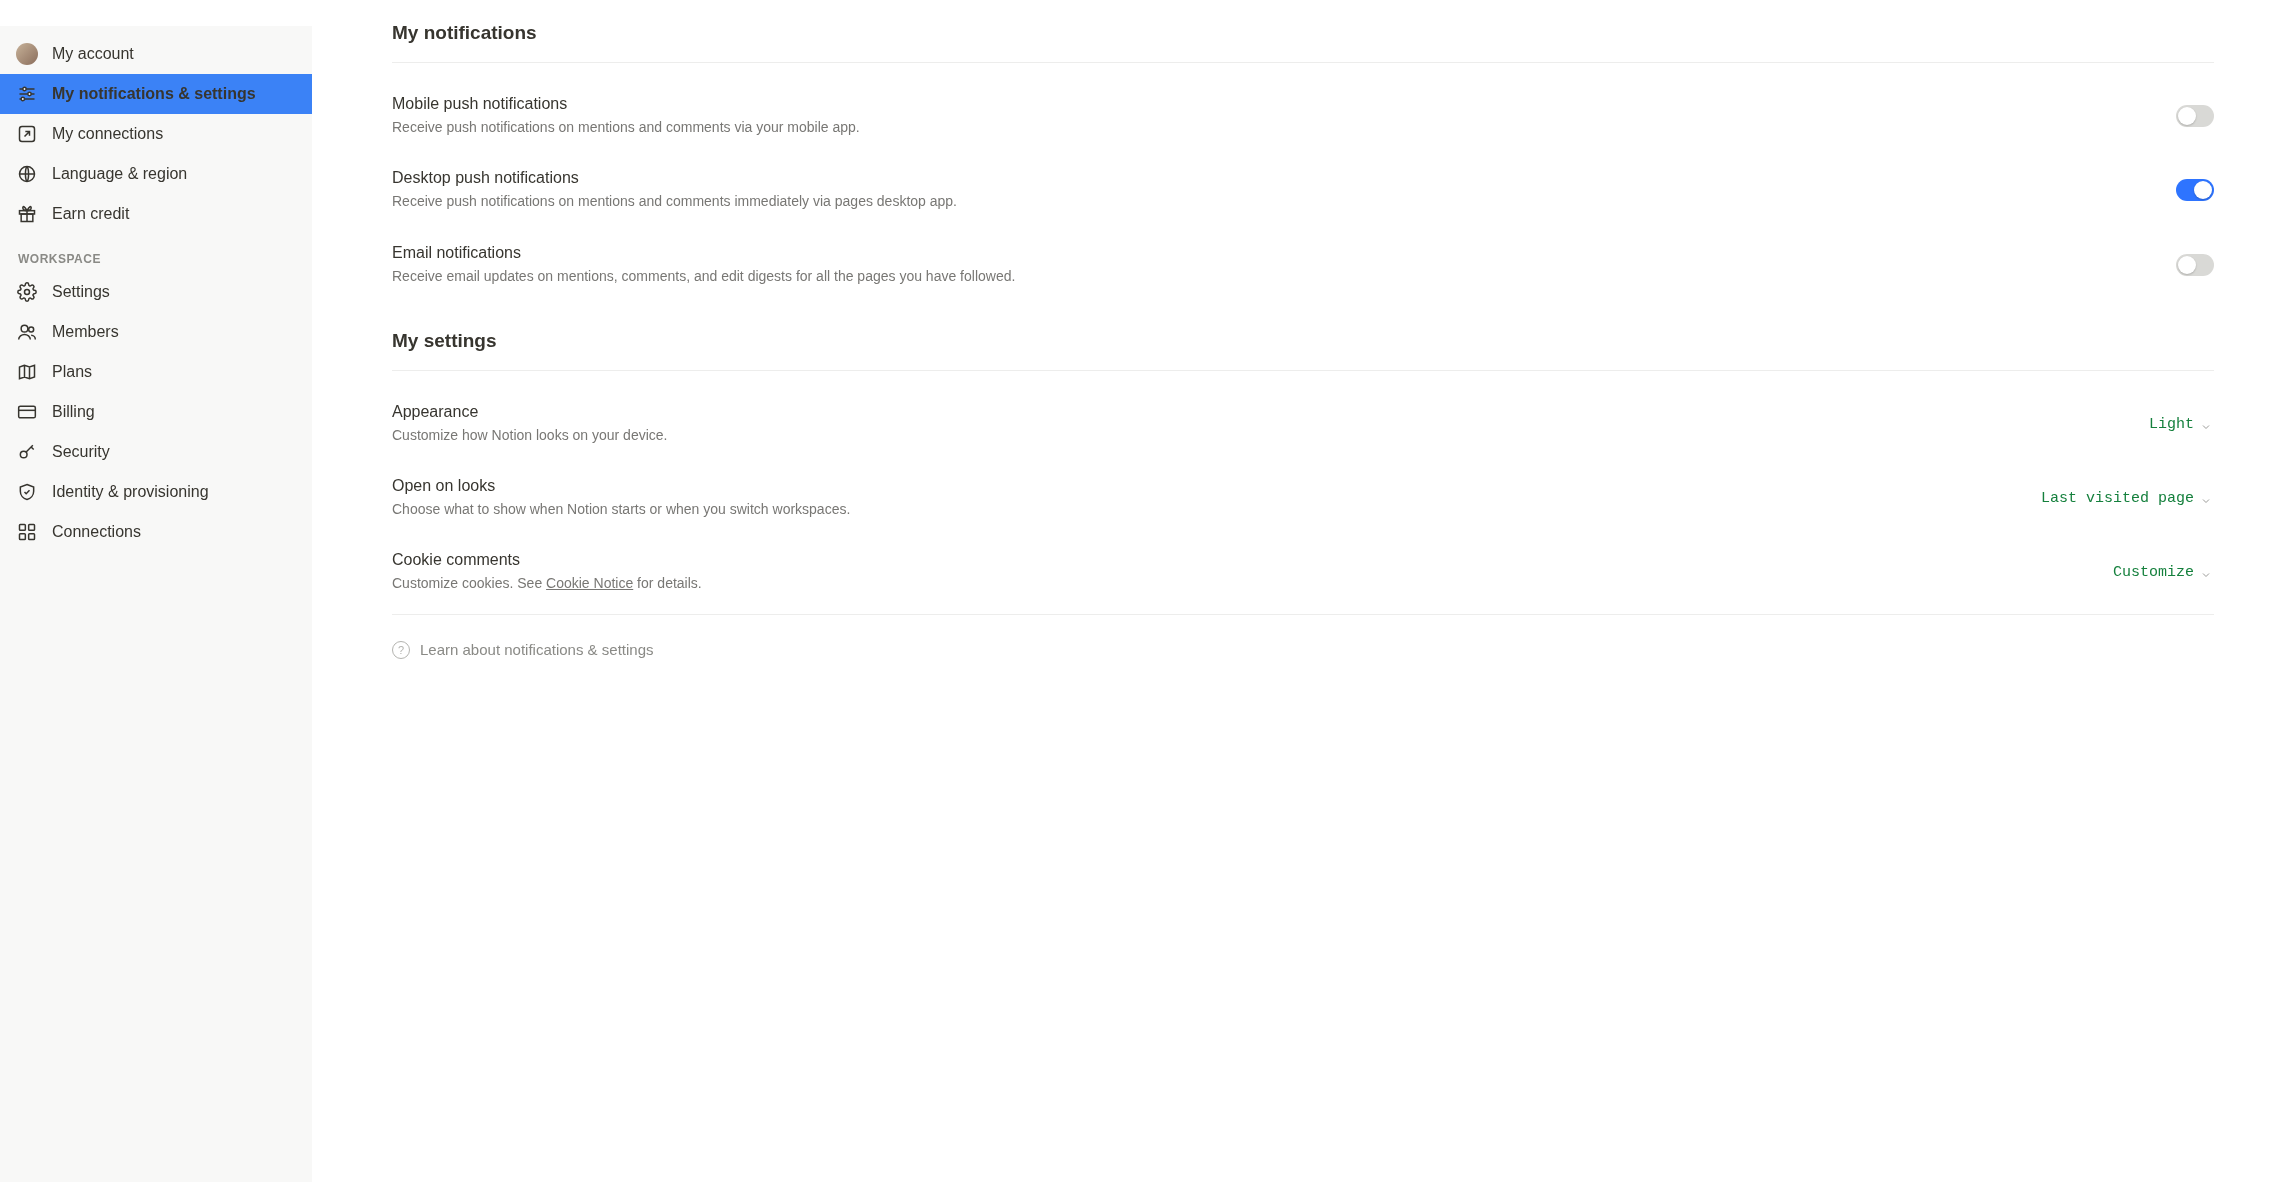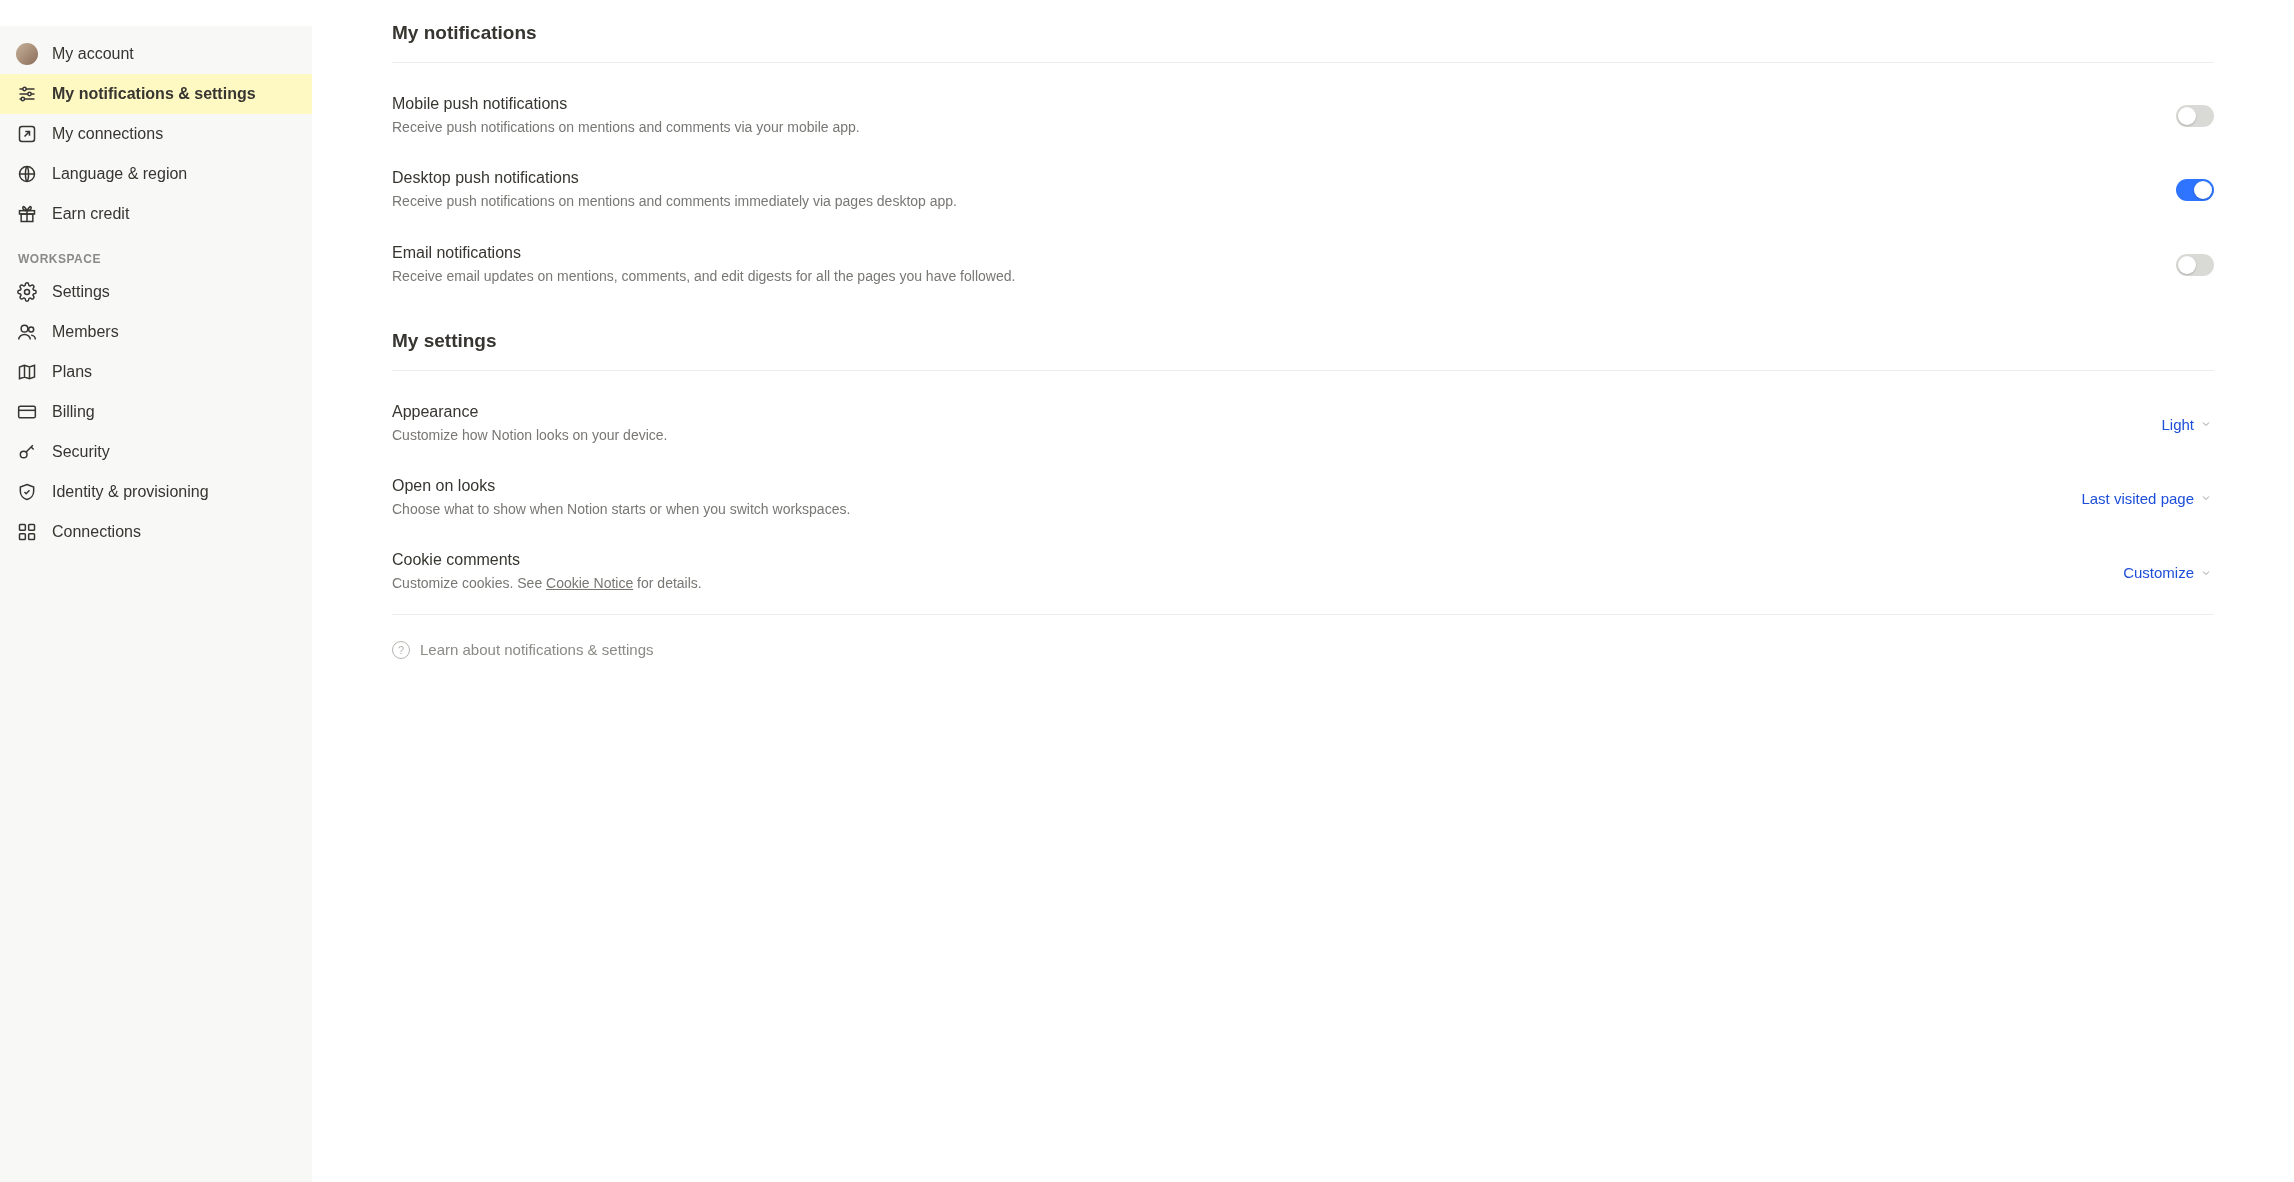--- a/index.html
+++ b/index.html
@@ -1,36 +1,36 @@
 <!DOCTYPE html>
 <html><head>
 <meta charset="utf-8">
 <style>
 * { box-sizing: border-box; margin: 0; padding: 0; }
 html, body { width: 100%; height: 100%; font-family: -apple-system, BlinkMacSystemFont, "Segoe UI", Helvetica, Arial, sans-serif; color: #37352f; background: #ffffff; }
 .app { display: flex; width: 100%; height: 100%; min-height: 100vh; }
 .sidebar { width: 312px; background: #f8f8f7; padding-top: 8px; flex-shrink: 0; margin-top: 26px; }
 .sidebar-item { display: flex; align-items: center; height: 40px; padding: 0 16px; font-size: 16px; cursor: pointer; gap: 14px; color: #37352f; }
-.sidebar-item.active { background: #fef9c3; font-weight: 600; }
+.sidebar-item.active { background: #3b82f6; font-weight: 600; }
 .sidebar-item .icon { width: 22px; height: 22px; display: flex; align-items: center; justify-content: center; color: #37352f; flex-shrink: 0; }
 .sidebar-item .avatar { width: 22px; height: 22px; border-radius: 50%; background: linear-gradient(135deg,#c7b299,#8a6d5b); flex-shrink: 0; }
 .sidebar-section-label { font-size: 12px; font-weight: 600; letter-spacing: 0.5px; color: #8a8a86; padding: 18px 16px 6px 18px; }
 .main { flex: 1; padding: 12px 80px 40px 80px; overflow-y: auto; }
 .section-title { font-size: 19px; font-weight: 700; margin-top: 10px; margin-bottom: 18px; }
 .divider { border: none; border-top: 1px solid #ededec; margin-bottom: 20px; }
 .row { display: flex; align-items: center; justify-content: space-between; padding: 12px 0 20px 0; }
 .row-text { flex: 1; padding-right: 20px; }
 .row-title { font-size: 16px; font-weight: 500; margin-bottom: 4px; }
 .row-desc { font-size: 14px; color: #787774; line-height: 1.45; }
 .row-desc a { color: #787774; text-decoration: underline; }
 .toggle { width: 38px; height: 22px; border-radius: 12px; background: #d9d9d6; position: relative; cursor: pointer; flex-shrink: 0; }
 .toggle .knob { position: absolute; width: 18px; height: 18px; background: #fff; border-radius: 50%; top: 2px; left: 2px; box-shadow: 0 1px 2px rgba(0,0,0,0.2); transition: left .15s; }
 .toggle.on { background: #2e74ff; }
 .toggle.on .knob { left: 18px; }
-.select-like { display: flex; align-items: center; gap: 6px; font-size: 15px; color: #1d4ed8; cursor: pointer; padding: 4px 2px; }
+.select-like { display: flex; align-items: flex-end; gap: 6px; font-size: 15px; color: #15803d; cursor: pointer; padding: 4px 2px; font-family: Liberation Mono, monospace; }
 .select-like .chev { width: 12px; height: 12px; color: #9b9b98; }
 .help-link { display: flex; align-items: center; gap: 10px; color: #8a8a86; font-size: 15px; margin-top: 26px; cursor: pointer; }
 .help-link .qmark { width: 18px; height: 18px; border: 1.2px solid #b4b4b0; color: #b4b4b0; border-radius: 50%; display: flex; align-items: center; justify-content: center; font-size: 11px; }
 svg { display: block; }
 </style>
 </head>
 <body>
 
 <div class="app">
 

